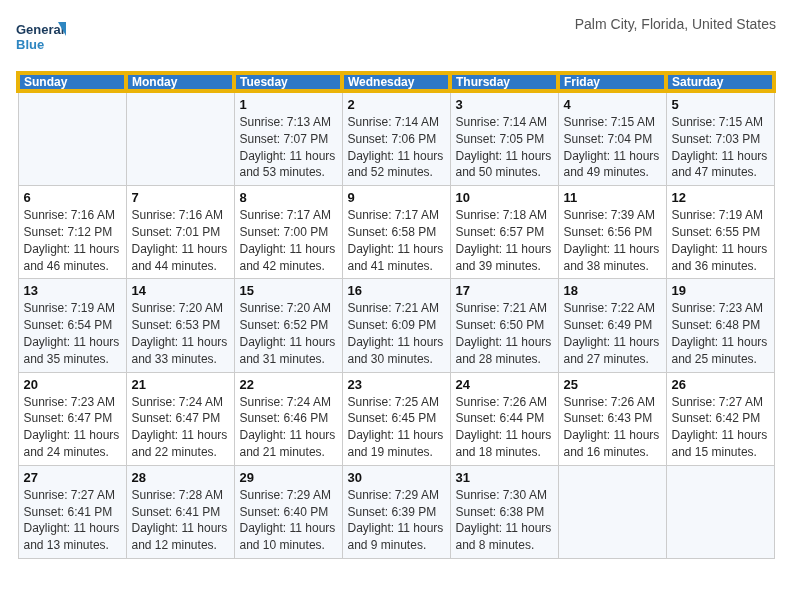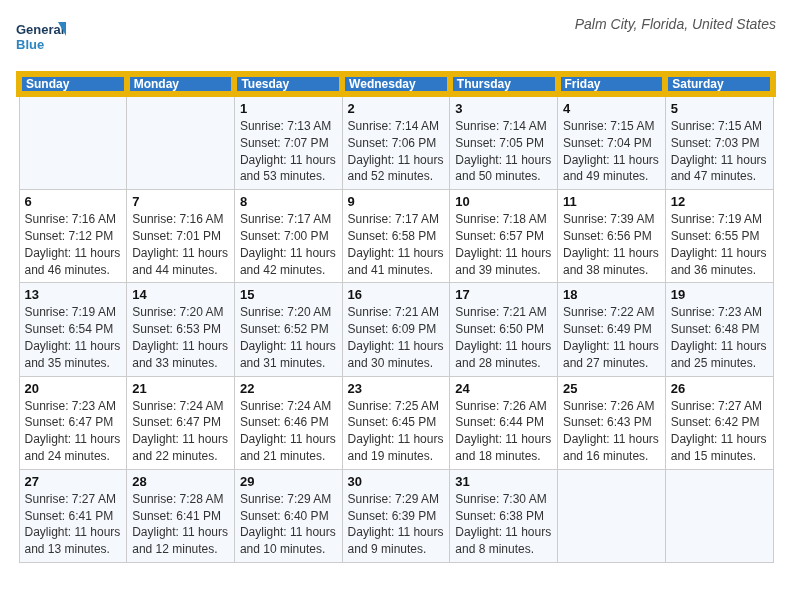--- a/index.html
+++ b/index.html
@@ -25,35 +25,34 @@
       text-align: right;
     }
     .month-title {
       font-size: 36px;
       font-weight: bold;
       color: #1a3a5c;
     }
     .location {
       font-size: 14px;
       color: #555;
-      font-style: italic;
     }
     table {
       width: 100%;
       border-collapse: collapse;
       table-layout: fixed;
     }
     thead tr th {
       background-color: #2e78c7;
       color: #fff;
       font-size: 12px;
       font-weight: bold;
       padding: 0 4px;
       text-align: left;
-      border: 6px solid #eab308;
+      border: 4px solid #eab308;
     }
     tbody tr td {
       border: 1px solid #ccc;
       vertical-align: top;
       padding: 4px 5px;
       font-size: 10px;
       color: #222;
       background: #fff;
       height: 80px;
     }

